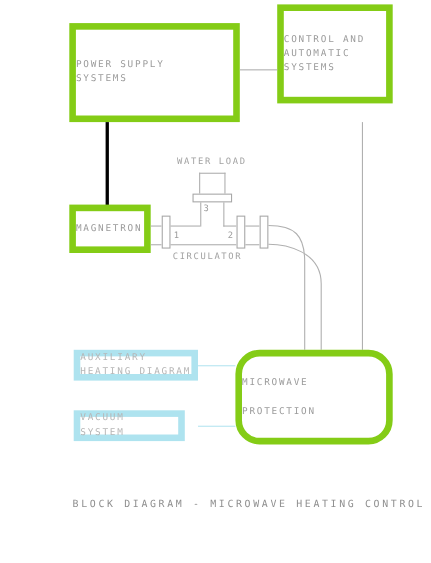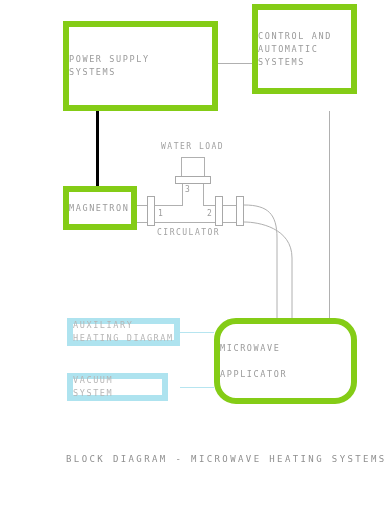--- a/index.html
+++ b/index.html
@@ -99,18 +99,18 @@
   <div class="box cyan" style="left:67px;top:373px;width:101px;height:28px;">
     <div class="ln">VACUUM</div>
     <div class="ln">SYSTEM</div>
   </div>
 
   <div class="line h cyan" style="left:180px;top:332px;width:34px;"></div>
   <div class="line h cyan" style="left:180px;top:387px;width:34px;"></div>
 
   <div class="box applicator" style="left:214px;top:318px;width:143px;height:86px;border-radius:22px;">
     <div class="ln">MICROWAVE</div>
-    <div class="ln">APPLICATOR</div>
+    <div class="ln">PROTECTION</div>
   </div>
 
-  <div class="caption" style="left:66px;top:454px;">BLOCK DIAGRAM - MICROWAVE HEATING SYSTEMS</div>
+  <div class="caption" style="left:66px;top:454px;">BLOCK DIAGRAM - MICROWAVE HEATING CONTROL</div>
 
 </div>
 
 </body></html>

